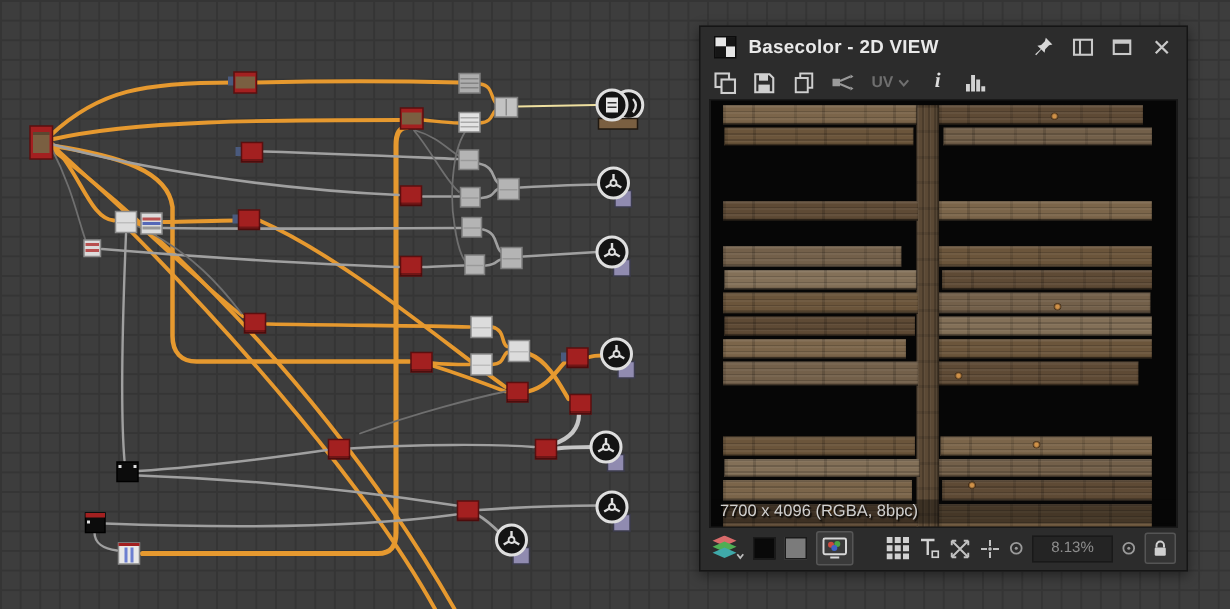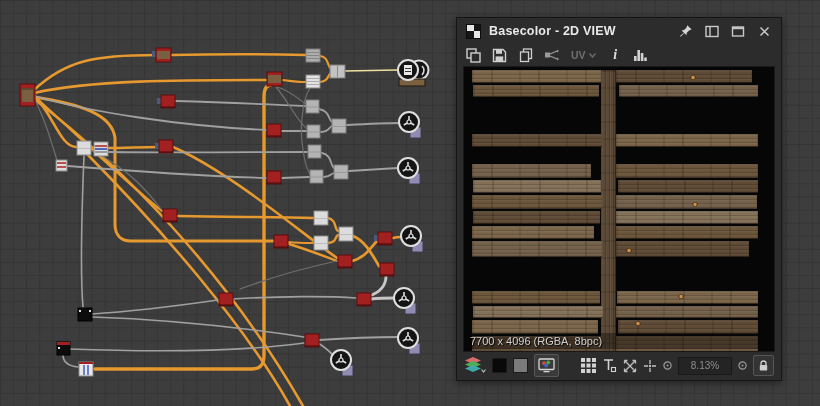--- a/index.html
+++ b/index.html
@@ -4,21 +4,21 @@
 <style>
   html,body{margin:0;padding:0;background:#2f2f2f;}
   #app{position:relative;width:820px;height:406px;overflow:hidden;
        font-family:"Liberation Sans",sans-serif;
        background-color:#3d3d3d;
        background-image:linear-gradient(#353535 1px,transparent 1px),
                         linear-gradient(90deg,#353535 1px,transparent 1px);
        background-size:13.1px 13.1px;}
   #graph-svg{position:absolute;left:0;top:0;}
   
-  #panel{position:absolute;left:456px;top:17px;width:326px;height:364px;
+  #panel{position:absolute;left:466px;top:17px;width:326px;height:364px;
          background:#2c2c2c;border:1px solid #151515;box-sizing:border-box;
          box-shadow:0 2px 8px rgba(0,0,0,.45);}
   .titlebar{height:26px;display:flex;align-items:center;padding:0 8px 0 9px;gap:8px;}
   .checker{width:13px;height:13px;border:1px solid #0c0c0c;display:grid;
            grid-template-columns:1fr 1fr;grid-template-rows:1fr 1fr;flex:0 0 auto;}
   .checker i{display:block;}
   .checker i:nth-child(1),.checker i:nth-child(4){background:#e6e6e6;}
   .checker i:nth-child(2),.checker i:nth-child(3){background:#161616;}
   .title{color:#e9e9e9;font-weight:bold;font-size:12.5px;letter-spacing:.2px;flex:1;
          white-space:nowrap;overflow:hidden;}

